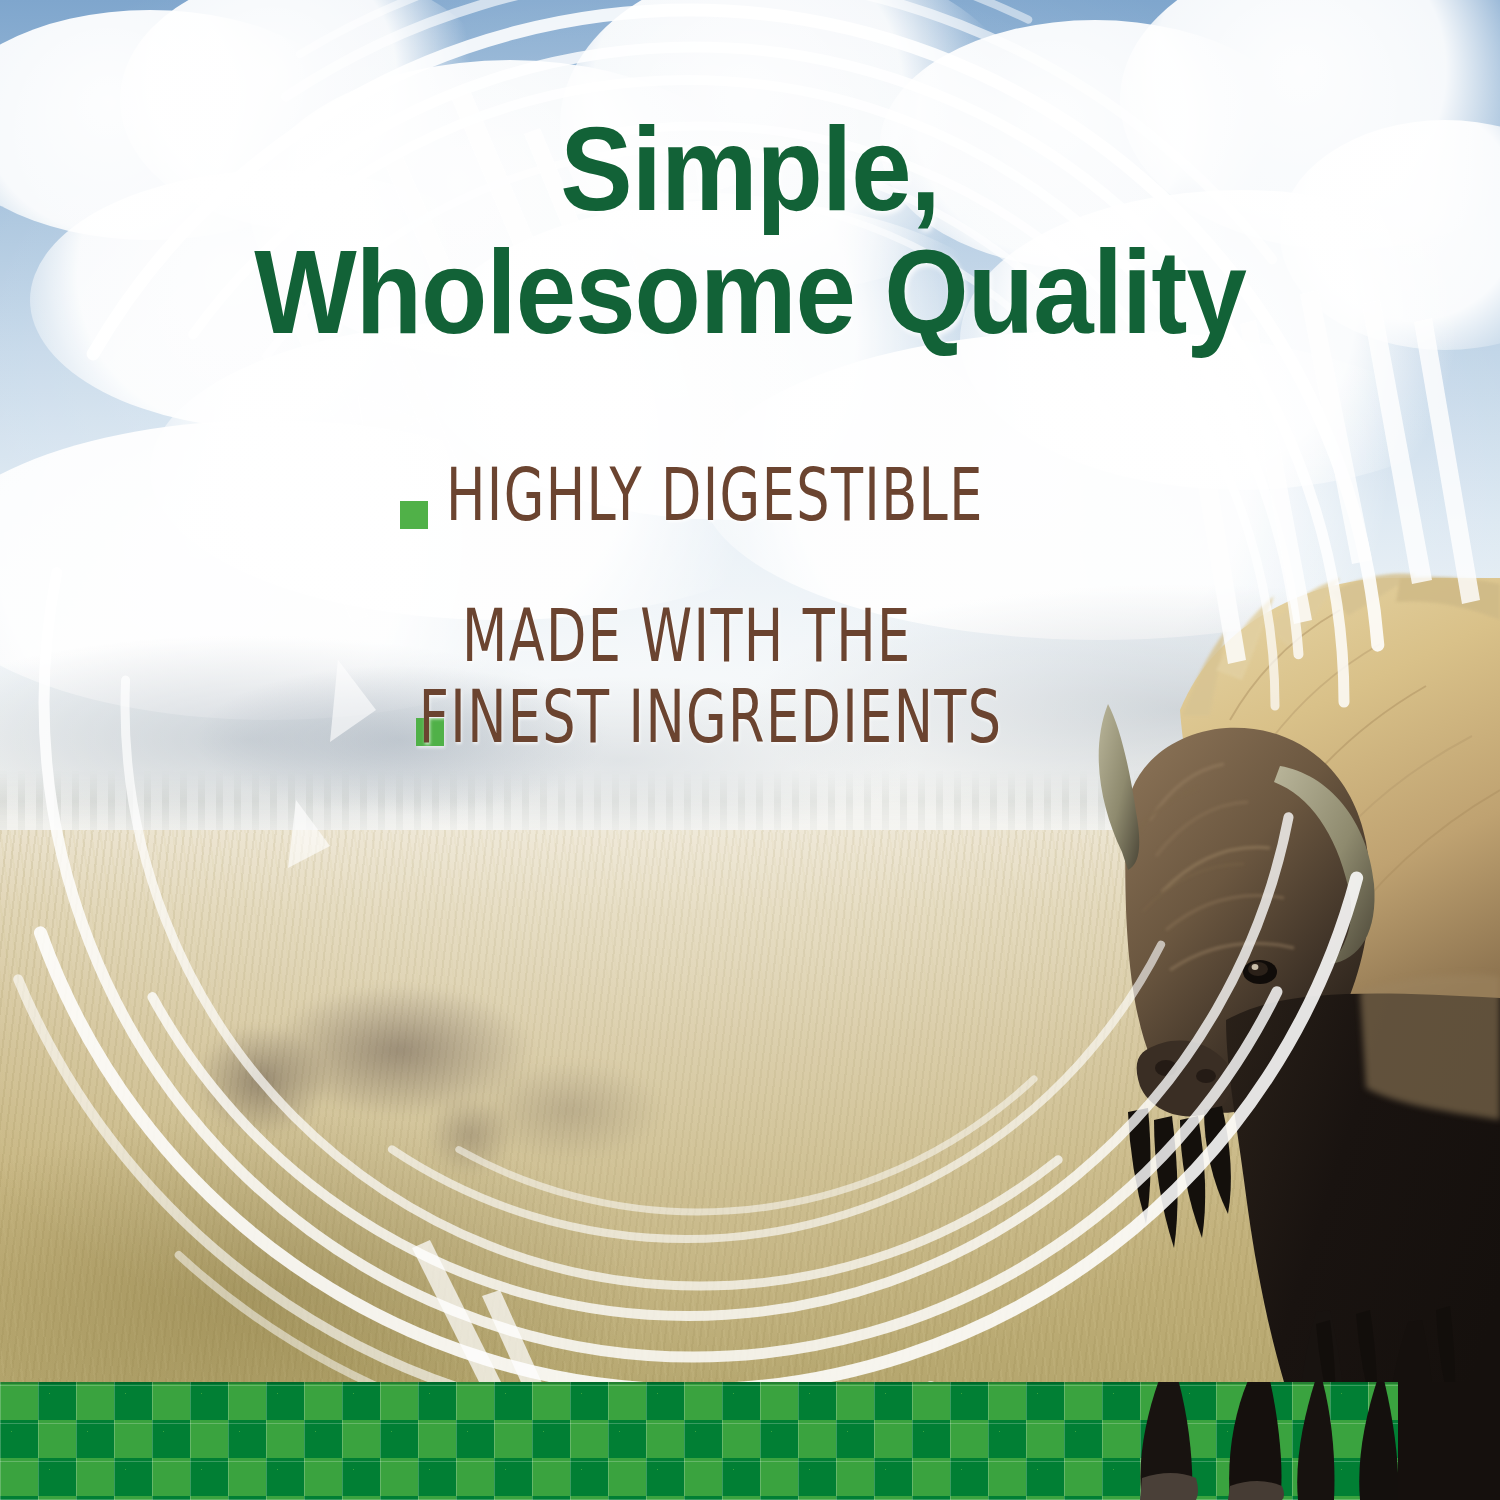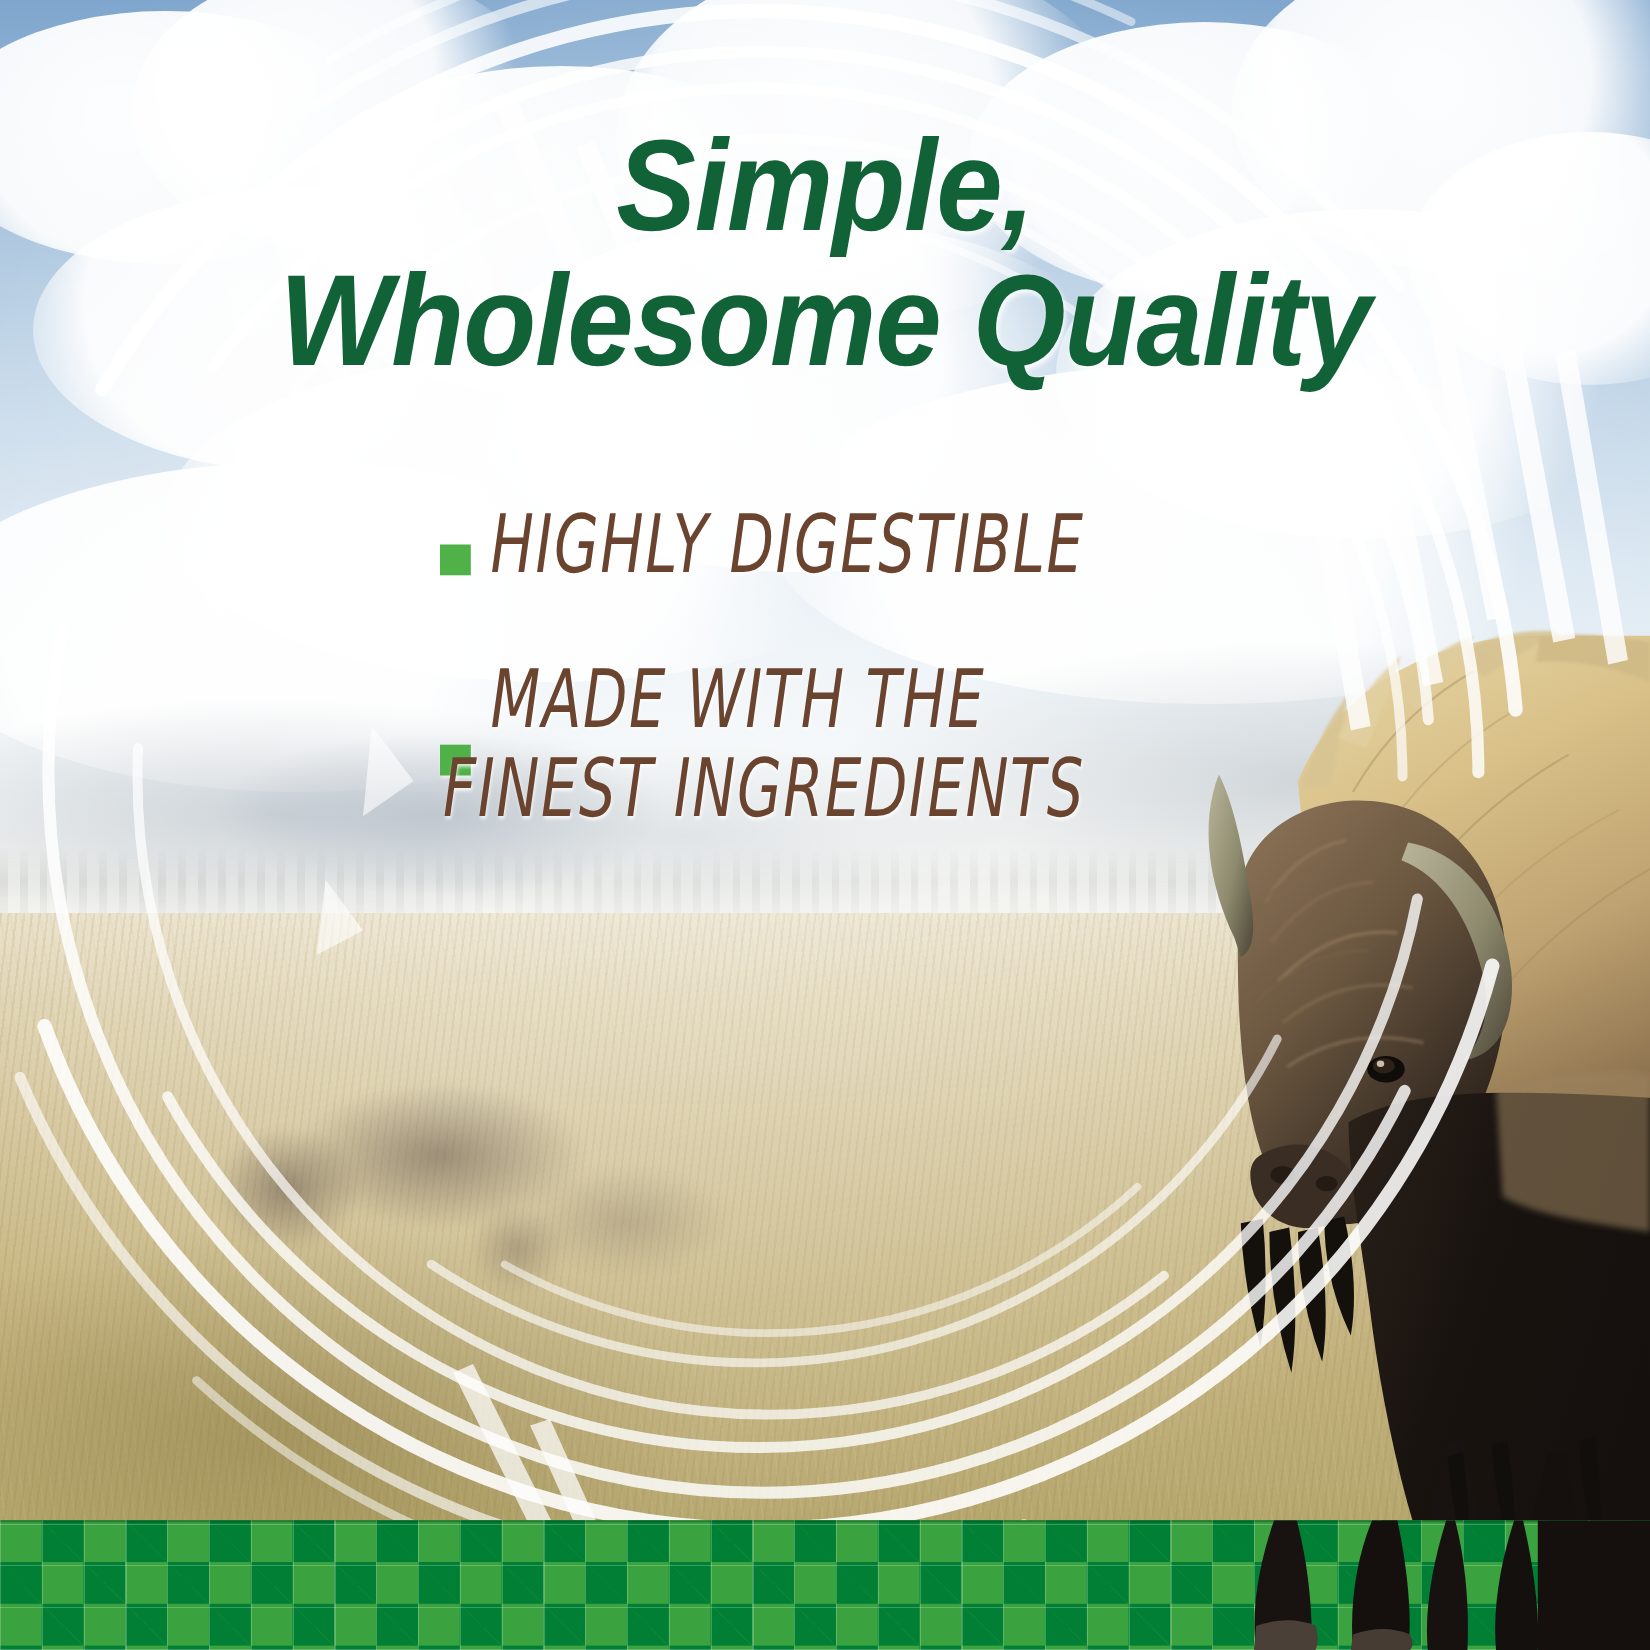--- a/index.html
+++ b/index.html
@@ -4,21 +4,20 @@
 <title>Simple, Wholesome Quality</title>
 <style>
   html,body{margin:0;padding:0;background:#fff;}
   body{font-family:"Liberation Sans",sans-serif;}
 
   #stage{
     position:relative;
     width:1500px;height:1500px;
     overflow:hidden;
     background:#bcd2e6;
-    font-style:italic;
   }
 
   
   .bg{position:absolute;inset:0;overflow:hidden;}
 
   .sky{
     position:absolute;left:0;top:0;width:1500px;height:840px;
     background:
       linear-gradient(to bottom,#7fa6cd 0%,#9dbcd9 18%,#c2d6e8 42%,#dce8f2 62%,#eef3f6 80%,#f4f3ee 100%);
   }
@@ -114,21 +113,21 @@
     transform-origin:50% 0;
     text-shadow:2px 3px 5px rgba(255,255,255,.85);
   }
   .headline .l1{display:block;font-size:118px;}
   .headline .l2{display:block;font-size:118px;}
 
   .bullets{
     position:absolute;left:400px;top:460px;width:700px;
   }
   .bullet{position:relative;margin-bottom:6px;}
-  .bullet .rowtop{display:flex;align-items:center;}
+  .bullet .rowtop{display:flex;align-items:flex-end;}
   .sq{
     width:28px;height:28px;flex:0 0 28px;
     background:#50b148;
     margin-top:28px;margin-right:18px;
     box-shadow:1px 2px 3px rgba(255,255,255,.6);
   }
   .btxt{
     font-family:"DejaVu Sans Condensed","Liberation Sans Narrow","Liberation Sans",sans-serif;
     color:#6b4430;
     font-size:62px;
@@ -139,21 +138,21 @@
     transform:scaleX(.94) scaleY(1.18);
     transform-origin:0 50%;
     text-shadow:1px 2px 3px rgba(255,255,255,.75);
     white-space:nowrap;
   }
   .btxt .ln{display:block;}
   
   .cont{margin-left:-46px;}
 
   .b1{margin-top:0px;}
-  .b2{margin-top:78px;}
+  .b2{margin-top:78px;margin-left:16px;}
   .b3{margin-top:92px;}
 
   
   .bison{position:absolute;right:0;top:520px;width:470px;height:980px;}
   .bison svg{position:absolute;left:0;top:0;}
 
   
   .footer{
     position:absolute;left:0;top:1382px;width:1500px;height:118px;
     background-color:#3aa33f;

